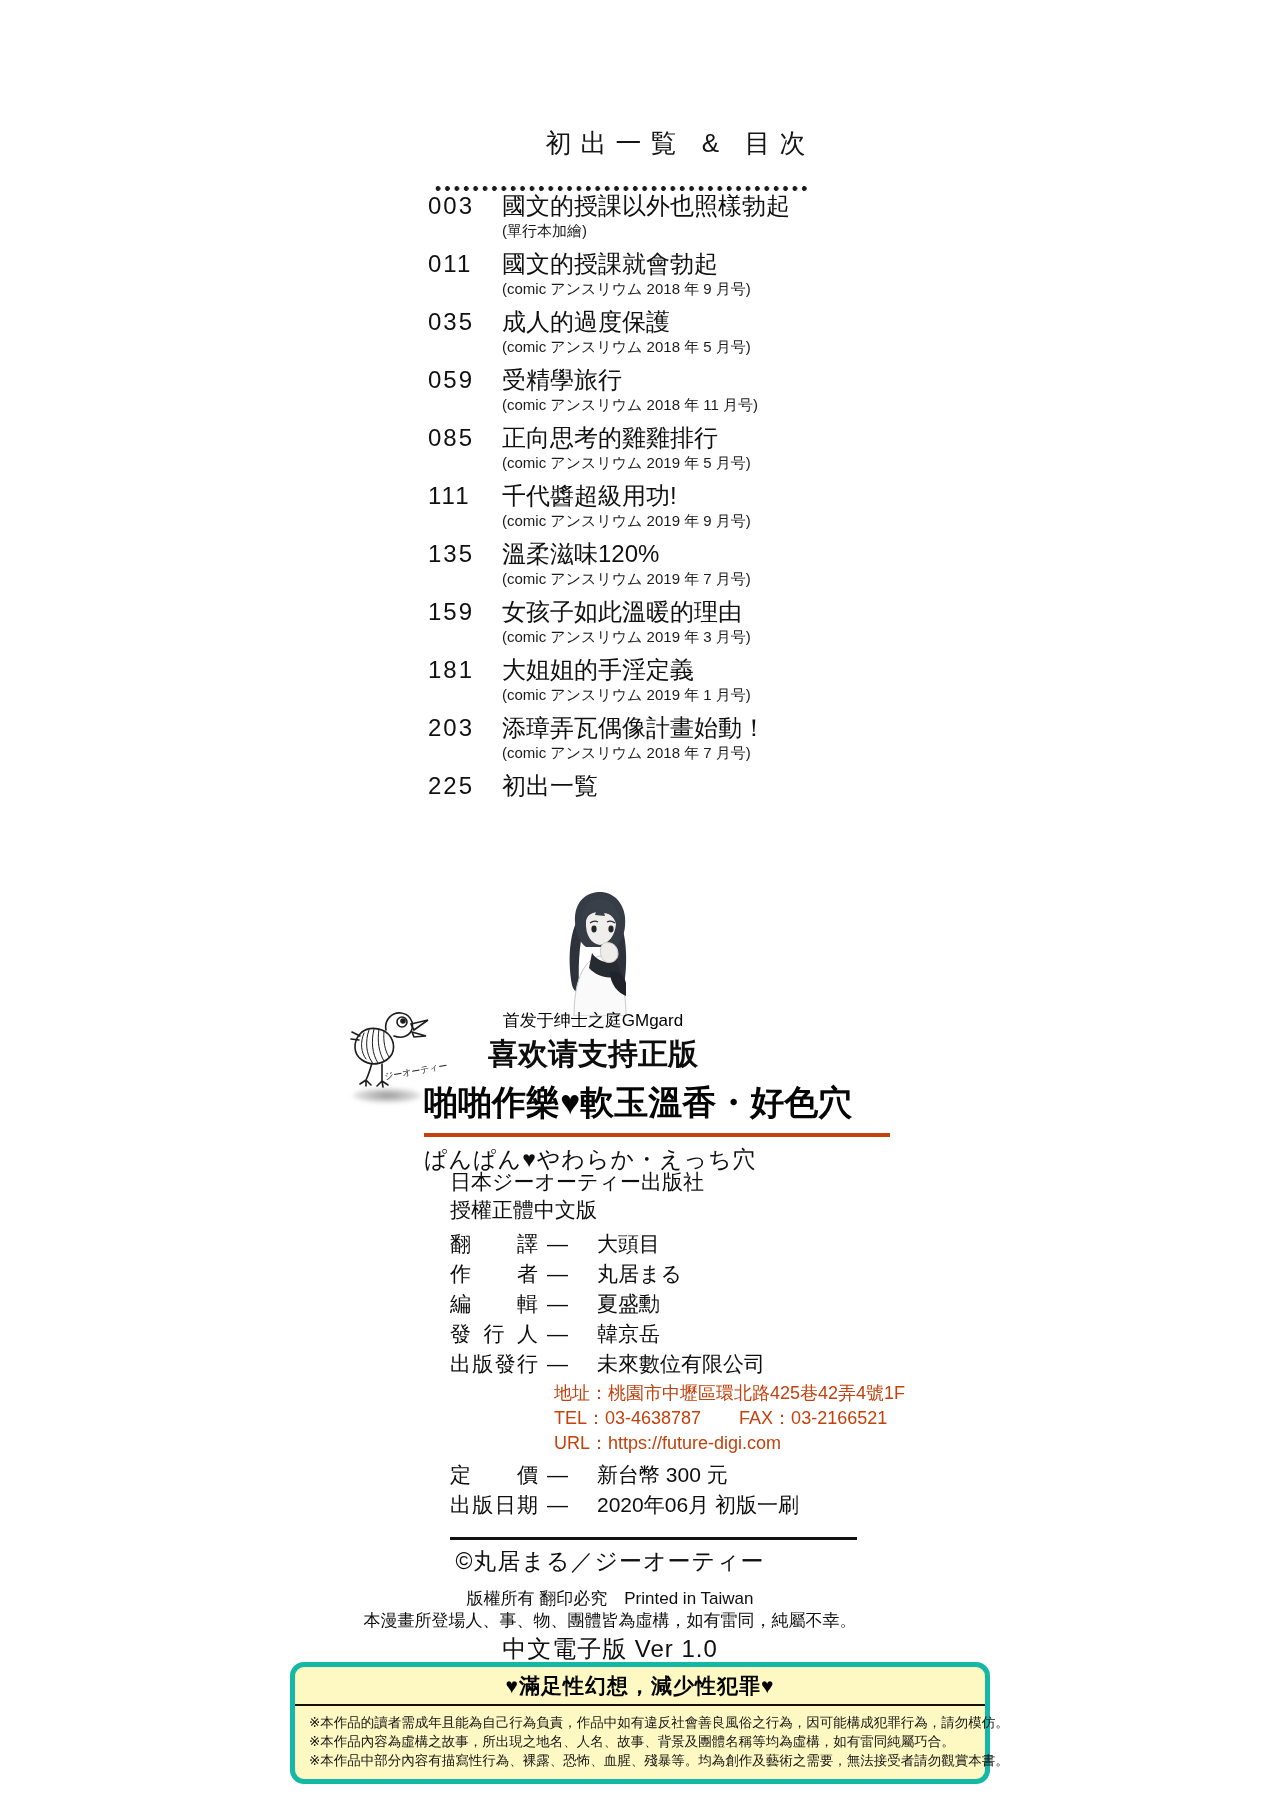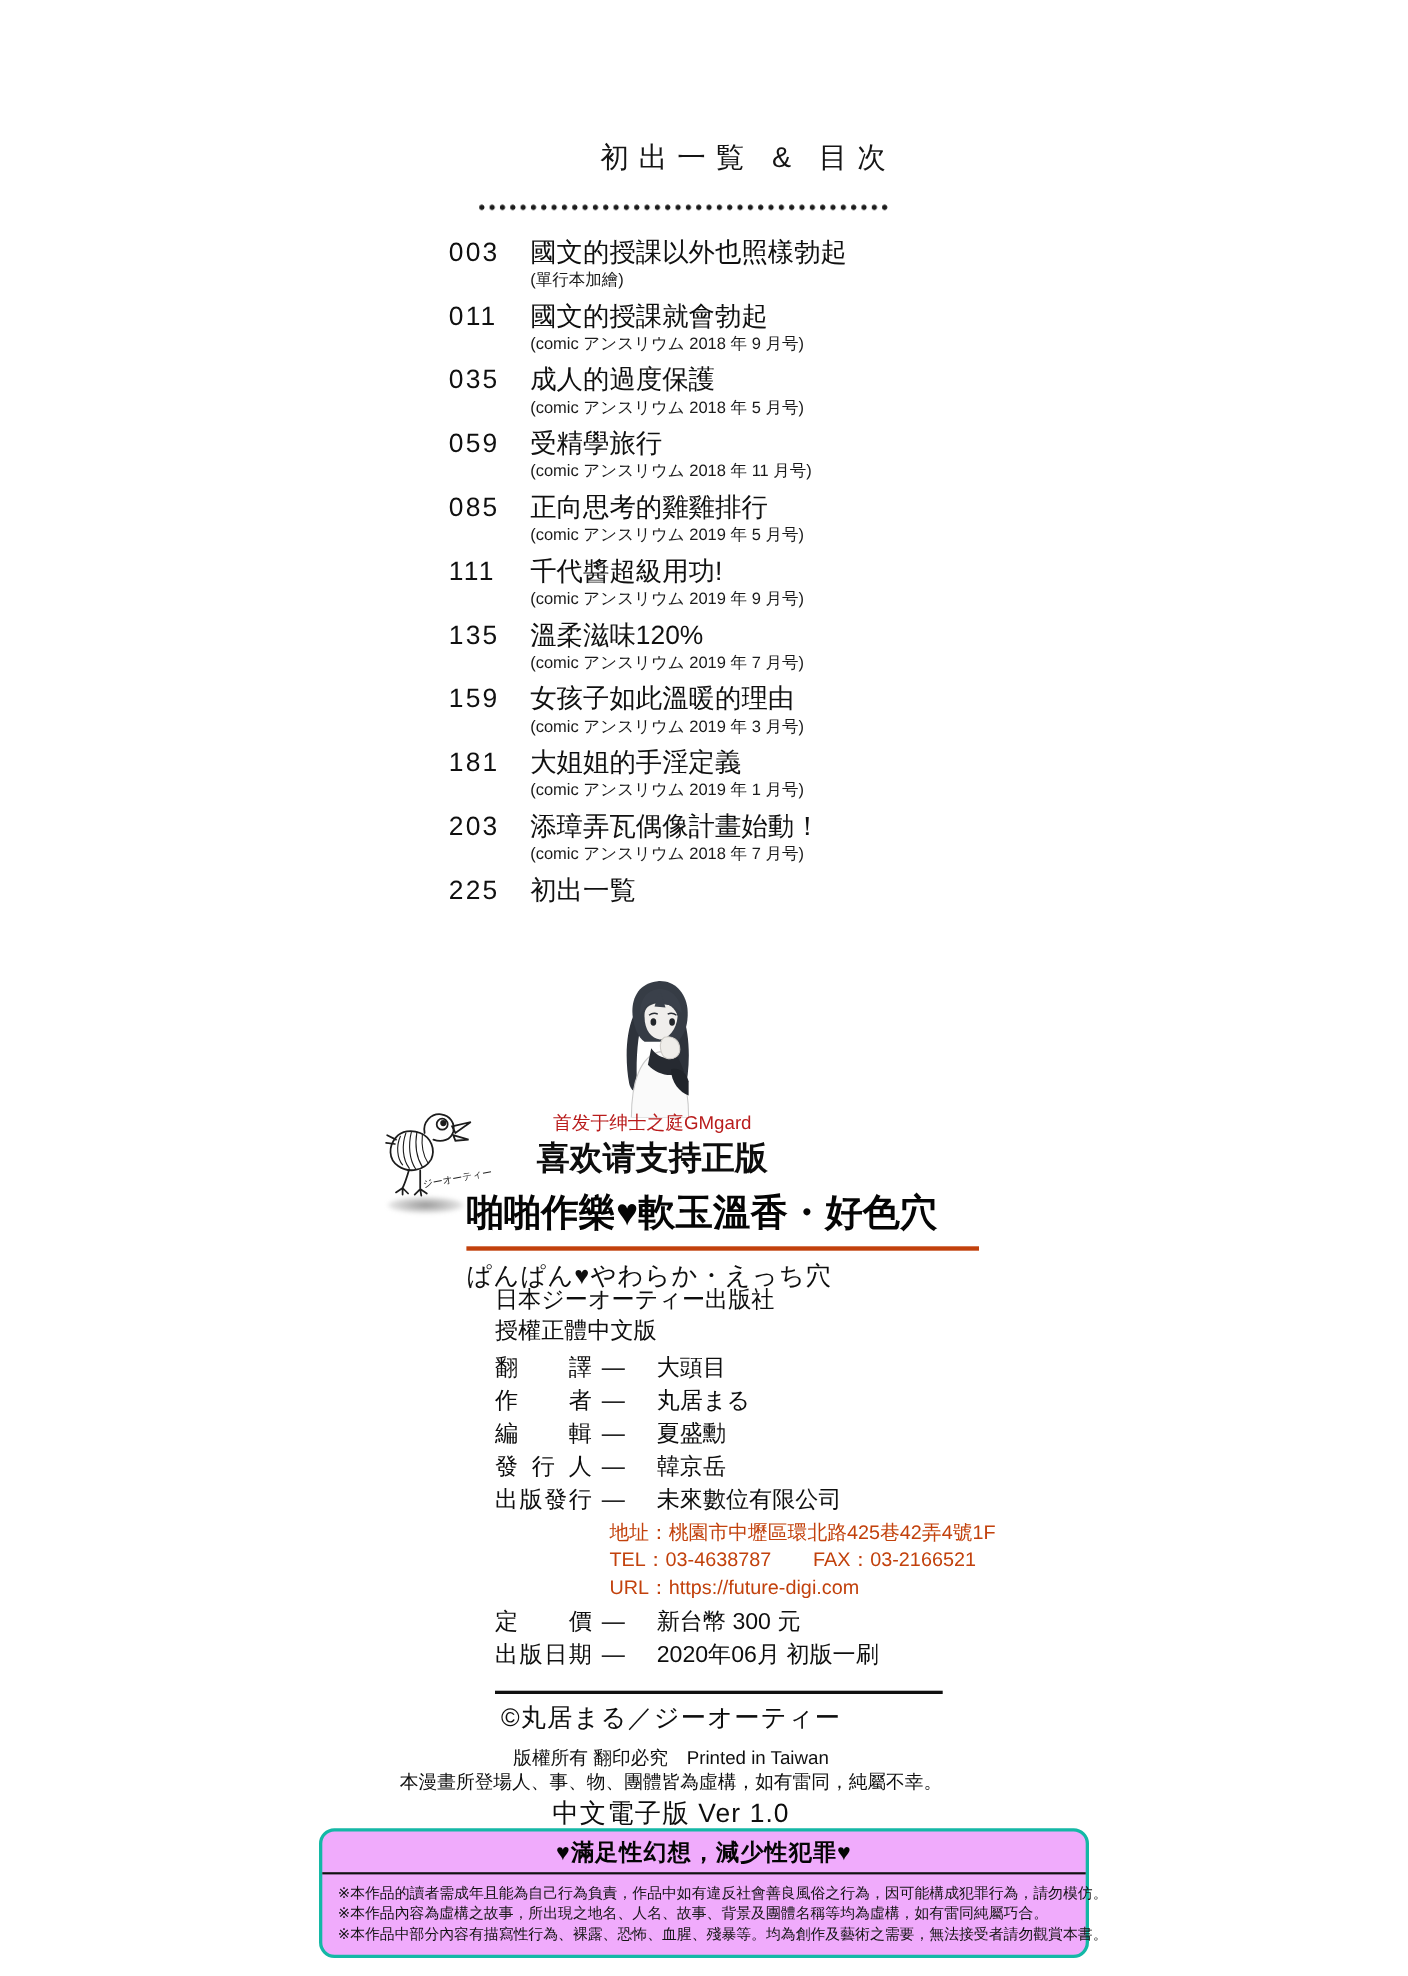--- a/index.html
+++ b/index.html
@@ -11,31 +11,31 @@
   
   .toc-title{
     position:absolute;top:126px;left:480px;width:400px;text-align:center;
     font-size:26px;letter-spacing:9px;color:#151515;white-space:nowrap;
   }
   .dots{
     position:absolute;top:184px;left:434px;width:374px;height:9px;
     background-image:radial-gradient(circle at 4px 4.5px,#1b1b1b 2.1px,transparent 2.7px);
     background-size:9.4px 9px;background-repeat:repeat-x;
   }
-  .toc-list{position:absolute;top:192px;left:408px;width:470px;margin-top:24px;}
+  .toc-list{position:absolute;top:192px;left:428px;width:470px;}
   .toc-item{margin-bottom:10px;}
   .toc-main{display:flex;align-items:baseline;line-height:28px;}
   .toc-num{display:inline-block;width:60px;font-size:24px;letter-spacing:2px;color:#101010;}
   .toc-t{font-size:24px;margin-left:14px;color:#101010;white-space:nowrap;}
   .toc-src{margin-left:74px;font-size:15px;line-height:19px;margin-top:1px;color:#1a1a1a;white-space:nowrap;}
   
   .girl{position:absolute;top:888px;left:552px;}
   
   .promo{position:absolute;top:1010px;left:293px;width:600px;text-align:center;}
-  .promo-line1{font-size:17px;line-height:22px;color:#b91c1c;}
+  .promo-line1{font-size:17px;line-height:22px;color:#000000;}
   .promo-line2{font-size:30px;line-height:38px;font-weight:bold;margin-top:3px;color:#0d0d0d;}
   .titleblock{position:absolute;top:1080px;left:424px;width:466px;}
   .book-title{
     font-size:34px;font-weight:900;white-space:nowrap;letter-spacing:0px;
     padding-bottom:7px;border-bottom:4px solid #c2410c;color:#050505;
   }
   .book-subtitle{font-size:23px;margin-top:7px;letter-spacing:1px;color:#0f0f0f;white-space:nowrap;}
   
   .bird{position:absolute;top:1008px;left:346px;width:84px;height:84px;}
   .bird-label{
@@ -62,21 +62,21 @@
   .co-hr{position:absolute;top:1537px;left:450px;width:407px;border-top:3px solid #111;}
   
   .legal{position:absolute;top:1548px;left:310px;width:600px;text-align:center;color:#0e0e0e;}
   .legal-c{font-size:23px;line-height:26px;margin-bottom:14px;letter-spacing:1px;}
   .legal-r{font-size:17px;line-height:21px;margin-bottom:2px;}
   .legal-f{font-size:17px;line-height:21px;margin-bottom:3px;font-family:Liberation Mono, monospace;}
   .legal-v{font-size:24px;line-height:27px;letter-spacing:1px;}
   
   .notice{
     position:absolute;top:1662px;left:290px;width:700px;
-    border:3px solid #14b8a6;border-radius:14px;background:#f0abfc;box-sizing:border-box;
+    border:5px solid #14b8a6;border-radius:14px;background:#fef9c3;box-sizing:border-box;
   }
   .notice-h{
     font-size:21px;font-weight:bold;text-align:center;letter-spacing:1px;
     padding:5px 0 4px;border-bottom:2.5px solid #111;color:#050505;
   }
   .notice-b{padding:7px 14px 9px;font-size:13.5px;line-height:19px;color:#141414;}
   .notice-b div{white-space:nowrap;}
 </style>
 </head>
 <body>

